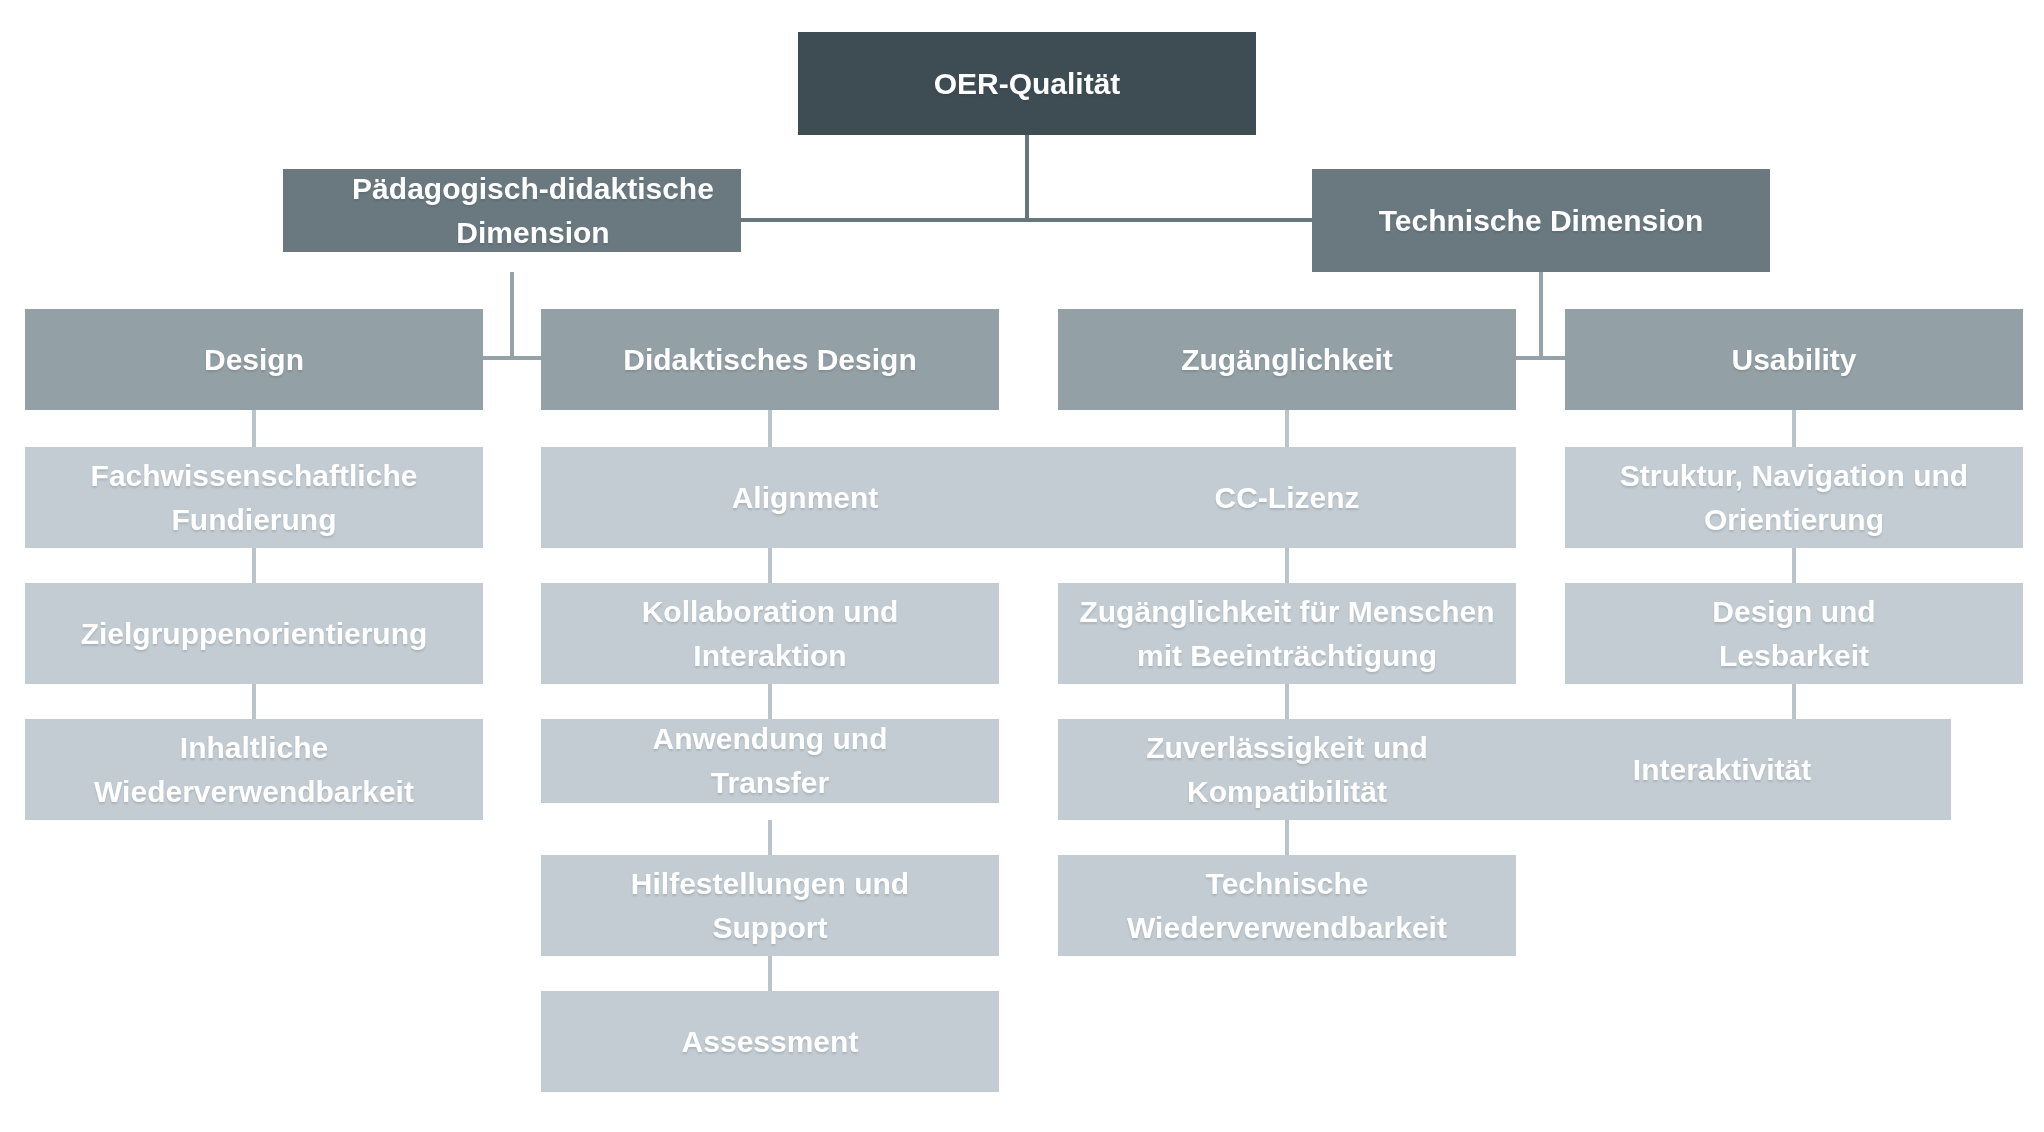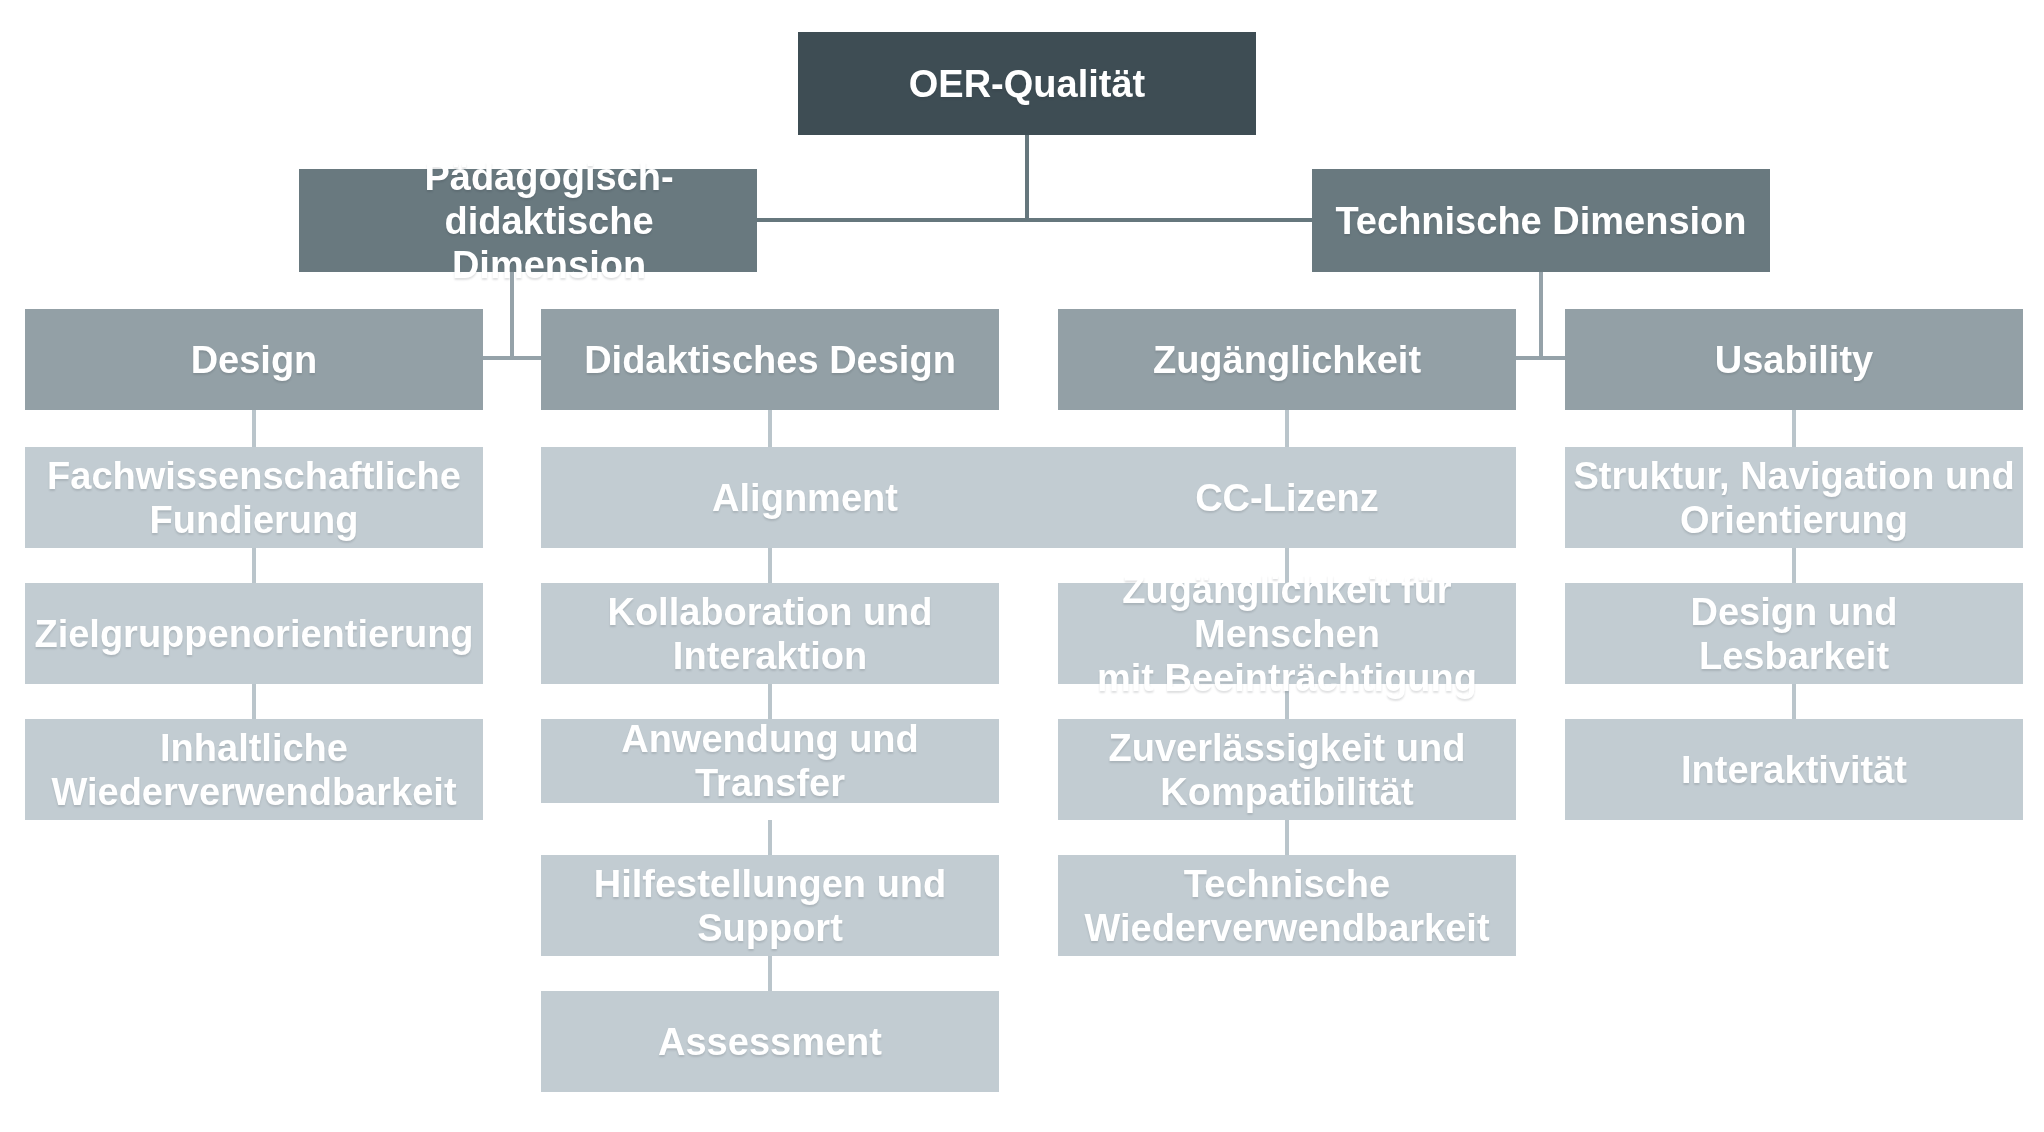--- a/index.html
+++ b/index.html
@@ -16,21 +16,21 @@
     overflow: hidden;
   }
   .box {
     position: absolute;
     display: flex;
     align-items: center;
     justify-content: center;
     text-align: center;
     color: var(--text, #ffffff);
     font-weight: 700;
-    font-size: 38px;
+    font-size: 30px;
     line-height: 44px;
     white-space: pre-line;
     text-shadow: 0 2px 2px rgba(40, 50, 55, 0.15);
     box-sizing: border-box;
     padding: 0 6px;
   }
   .lvl1 { background: var(--level1, #3E4D54); }
   .lvl2 { background: var(--level2, #69797F); }
   .lvl3 { background: var(--level3, #93A0A6); }
   .lvl4 { background: var(--level4, #C2CCD2); }
@@ -42,21 +42,21 @@
 <title>OER-Qualität</title></head>
 <body>
 
 <div id="canvas">
 
   <div class="box lvl1" style="left:798px; top:32px; width:458px; height:103px;">OER-Qualität</div>
 
   <div class="line c-dark" style="left:1025px; top:135px; width:4px; height:87px;"></div>
   <div class="line c-dark" style="left:741px; top:218px; width:571px; height:4px;"></div>
 
-  <div class="box lvl2" style="left:299px; top:169px; width:458px; height:103px;padding-left:48px;">Pädagogisch-didaktische
+  <div class="box lvl2" style="left:283px; top:169px; width:458px; height:83px;padding-left:48px;">Pädagogisch-didaktische
 Dimension</div>
   <div class="box lvl2" style="left:1312px; top:169px; width:458px; height:103px;">Technische Dimension</div>
 
   <div class="line c-mid" style="left:510px; top:272px; width:4px; height:88px;"></div>
   <div class="line c-mid" style="left:483px; top:356px; width:58px; height:4px;"></div>
   <div class="line c-mid" style="left:1539px; top:272px; width:4px; height:88px;"></div>
   <div class="line c-mid" style="left:1516px; top:356px; width:49px; height:4px;"></div>
 
   <div class="box lvl3" style="left:25px; top:309px; width:458px; height:101px;">Design</div>
   <div class="box lvl3" style="left:541px; top:309px; width:458px; height:101px;">Didaktisches Design</div>
@@ -102,15 +102,15 @@
 mit Beeinträchtigung</div>
   <div class="box lvl4" style="left:1058px; top:719px; width:458px; height:101px;">Zuverlässigkeit und
 Kompatibilität</div>
   <div class="box lvl4" style="left:1058px; top:855px; width:458px; height:101px;">Technische
 Wiederverwendbarkeit</div>
 
   <div class="box lvl4" style="left:1565px; top:447px; width:458px; height:101px;">Struktur, Navigation und
 Orientierung</div>
   <div class="box lvl4" style="left:1565px; top:583px; width:458px; height:101px;">Design und
 Lesbarkeit</div>
-  <div class="box lvl4" style="left:1565px; top:719px; width:458px; height:101px;">Interaktivität</div>
+  <div class="box lvl4" style="left:1493px; top:719px; width:458px; height:101px;">Interaktivität</div>
 
 </div>
 
 </body></html>

